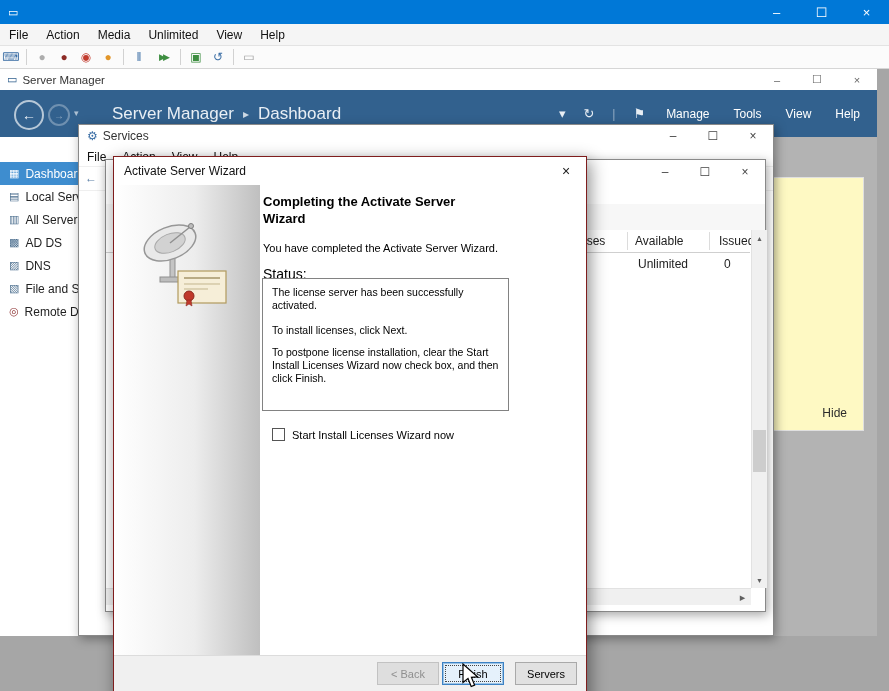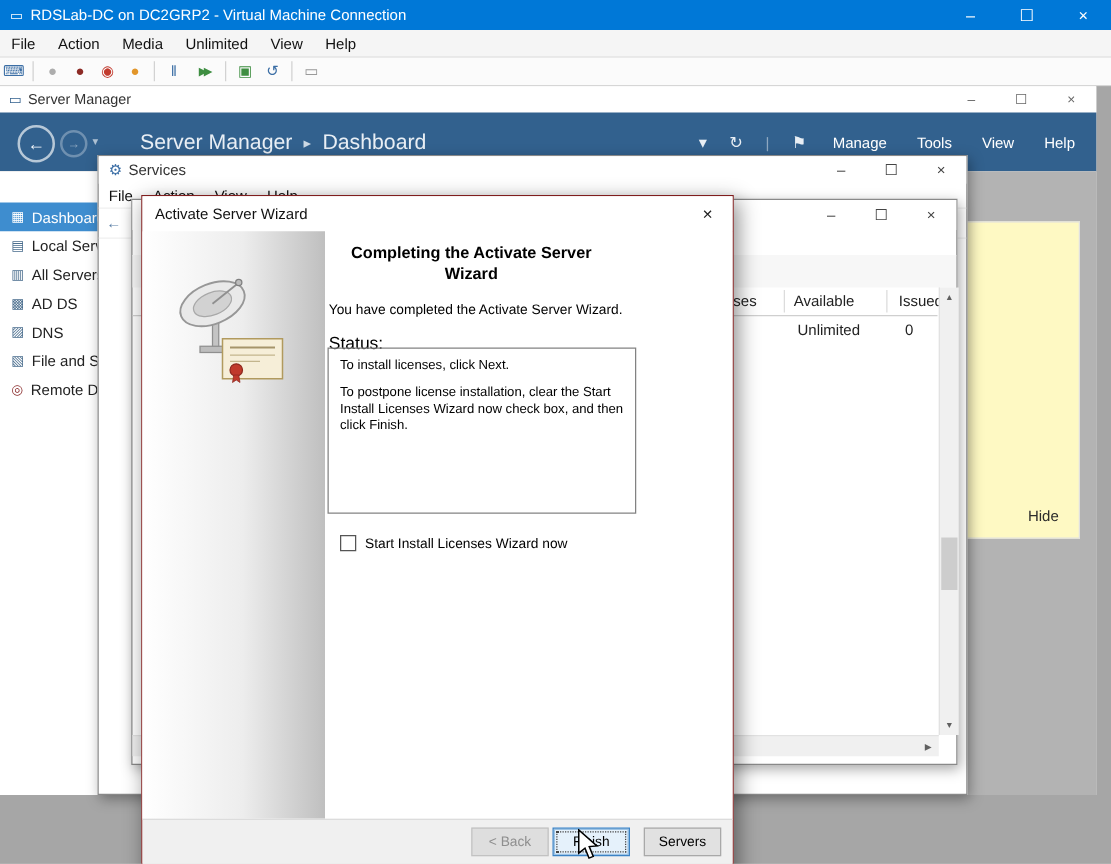--- a/index.html
+++ b/index.html
@@ -83,21 +83,21 @@
   #lic-hscroll{left:0;top:428px;width:645px;height:17px;background:#f0f0f0;border-top:1px solid #e2e2e2;box-sizing:border-box;}
   #lic-hscroll .sbtn{position:absolute;right:0;top:0;width:17px;height:16px;display:flex;align-items:center;justify-content:center;font-size:11px;color:#606060;}
 
   
   #wizard{left:113px;top:87px;width:474px;height:672px;background:#fff;border:1px solid #7f1d1d;box-shadow:3px 5px 16px rgba(0,0,0,.45);box-sizing:border-box;z-index:40;}
   #wizard-titlebar{left:0;top:0;width:472px;height:28px;display:flex;align-items:center;background:#fff;font-size:12px;color:#111;}
   #wizard-titlebar .wz-title{margin-left:10px;}
   #wizard-close{position:absolute;right:6px;top:4px;width:28px;height:20px;display:flex;align-items:center;justify-content:center;font-size:14px;color:#222;}
   #wizard-body{left:0;top:28px;width:472px;height:470px;background:#fff;}
   #wizard-sidepane{left:0;top:0;width:146px;height:470px;background:linear-gradient(to right,#ffffff 0%,#ededed 55%,#bfbfbf 100%);}
-  #wizard-heading{left:149px;top:8px;width:228px;font-size:13px;font-weight:bold;color:#000;line-height:17px;text-align:center;}
+  #wizard-heading{left:149px;top:8px;width:228px;font-size:13px;font-weight:bold;color:#000;line-height:17px;}
   #wizard-intro{left:149px;top:57px;width:250px;font-size:11px;color:#000;}
   #wizard-status-label{left:149px;top:81px;font-size:14px;color:#000;}
   #wizard-status-box{left:148px;top:93px;width:247px;height:133px;border:1px solid #828282;box-sizing:border-box;padding:7px 9px;font-size:10.5px;color:#000;line-height:13px;}
   #wizard-status-box .sline1{margin-bottom:12px;}
   #wizard-status-box .sline2{margin-bottom:9px;}
   #wizard-checkrow{left:158px;top:243px;display:flex;align-items:center;}
   #wizard-checkbox{width:13px;height:13px;border:1px solid #555;background:#fff;box-sizing:border-box;}
   #wizard-checklabel{margin-left:7px;font-size:11px;color:#000;}
   #wizard-footer{left:0;top:498px;width:472px;height:36px;background:#f0f0f0;border-top:1px solid #dcdcdc;box-sizing:border-box;}
   .btn{position:absolute;top:6px;width:62px;height:23px;display:flex;align-items:center;justify-content:center;font-size:11px;color:#000;background:#e1e1e1;border:1px solid #a9a9a9;box-sizing:border-box;}
@@ -105,21 +105,20 @@
   #btn-finish{left:328px;background:#e5f1fb;border:1px solid #3c82c4;box-shadow:inset 0 0 0 1px #9cc3e5;outline:1px dotted #444;outline-offset:-4px;}
   #btn-cancel{left:401px;}
 
   #mouse-cursor{left:462px;top:594px;z-index:99;}
 </style>
 </head>
 <body>
 
 <div class="abs flex" id="vm-titlebar">
   <span class="vm-icon">▭</span>
-  <span>RDSLab-DC on DC2GRP2 - Virtual Machine Connection</span>
   <span class="controls">
     <span class="wbtn">–</span>
     <span class="wbtn">☐</span>
     <span class="wbtn">×</span>
   </span>
 </div>
 
 <div class="abs flex" id="vm-menubar">
   <span class="mitem">File</span>
   <span class="mitem">Action</span>
@@ -295,20 +294,21 @@
             <line x1="6" y1="18" x2="30" y2="18" stroke="#c3b58d" stroke-width="1"></line>
             <circle cx="11" cy="25" r="5" fill="#c0392b" stroke="#8e2a20" stroke-width="1"></circle>
             <path d="M9,29 L8,35 L11,33 L14,35 L13,29 Z" fill="#c0392b" stroke="#8e2a20" stroke-width="0.6"></path>
           </g>
         </svg>
       </div>
       <div class="abs" id="wizard-heading">Completing the Activate Server Wizard</div>
       <div class="abs" id="wizard-intro">You have completed the Activate Server Wizard.</div>
       <div class="abs" id="wizard-status-label">Status:</div>
       <div class="abs" id="wizard-status-box">
+        <div class="sline1">The license server has been successfully activated.</div>
         <div class="sline2">To install licenses, click Next.</div>
         <div class="sline3">To postpone license installation, clear the Start Install Licenses Wizard now check box, and then click Finish.</div>
       </div>
       <div class="abs" id="wizard-checkrow">
         <span id="wizard-checkbox"></span>
         <span id="wizard-checklabel">Start Install Licenses Wizard now</span>
       </div>
     </div>
     <div class="abs" id="wizard-footer">
       <div class="btn" id="btn-back">&lt; Back</div>

